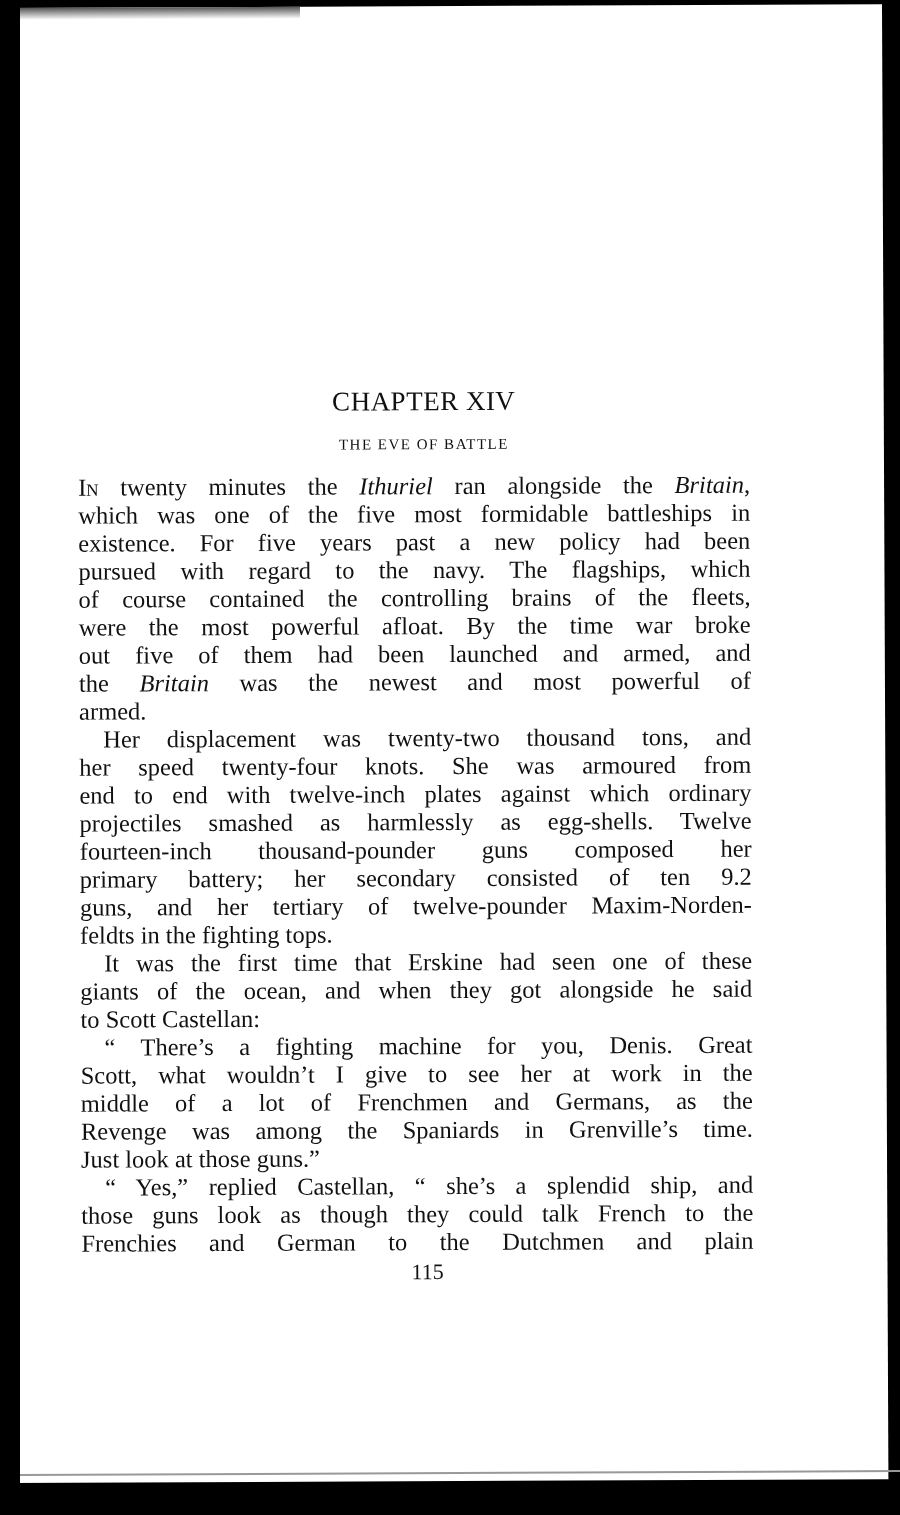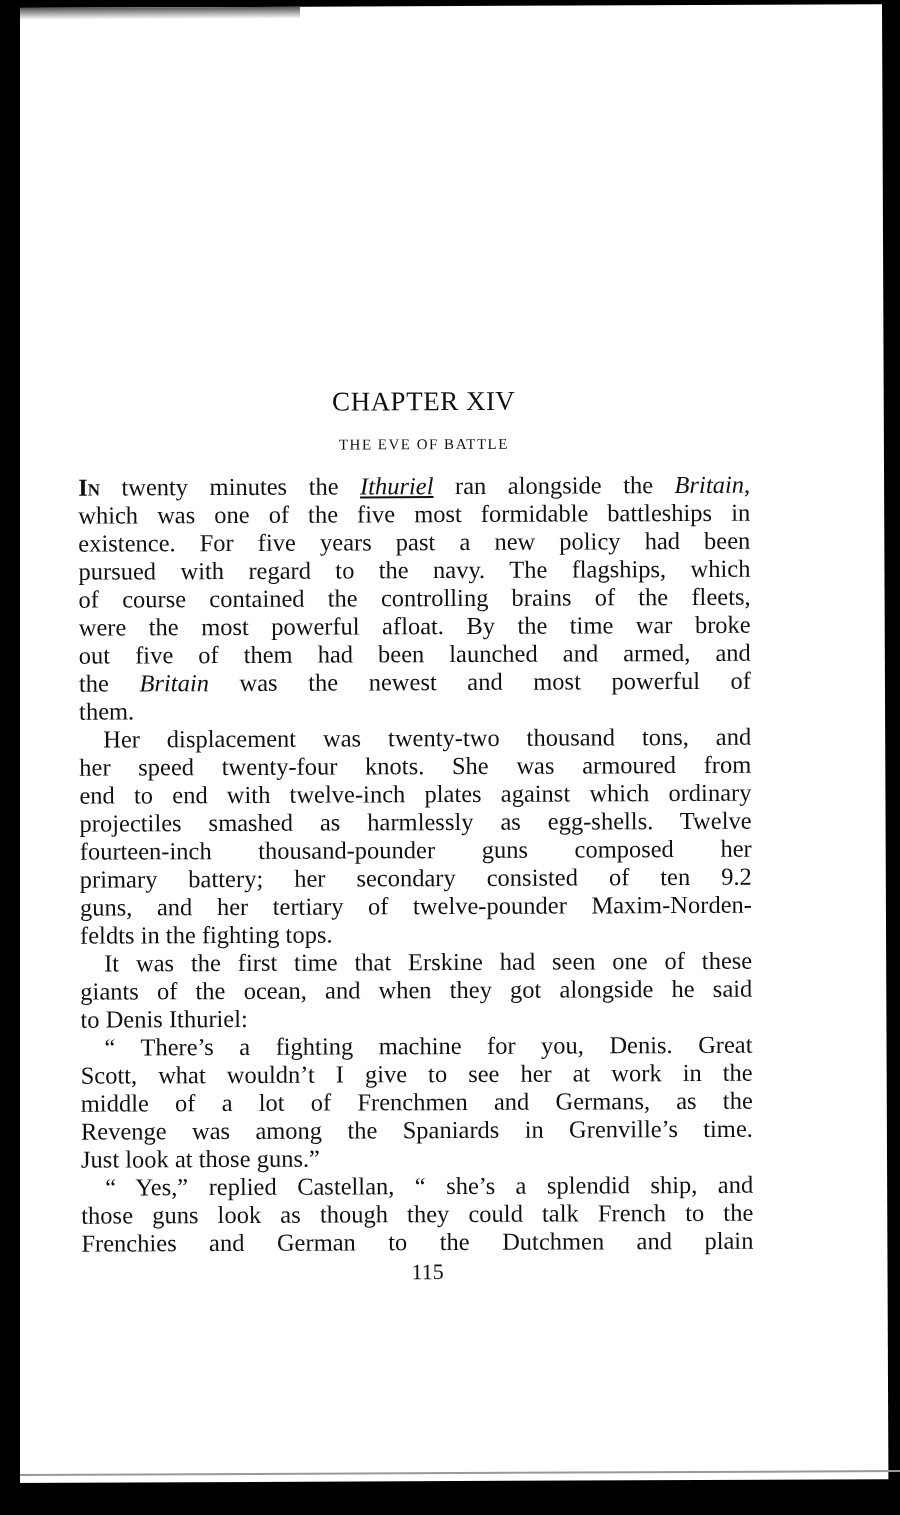--- a/index.html
+++ b/index.html
@@ -33,54 +33,54 @@
   }
   .chapter-subtitle {
     text-align: center; font-size: 15px; letter-spacing: 1.5px; margin: 14px 0 18px 20px; line-height: 20px;
   }
   .para {
     font-size: 24.5px; line-height: 28px; text-align: justify; margin: 0;
     text-align-last: justify;
   }
   .para.last-loose { text-align-last: left; }
   .para.indent { text-indent: 24px; }
-  .smallcaps { font-variant: small-caps; font-weight: bold; }
+  .smallcaps { font-variant: small-caps; }
   .page-number {
     text-align: center; font-size: 22px; margin-top: 0; line-height: 32px; padding-left: 20px;
   }
 </style>
 </head>
 <body>
 
 <div class="page">
   <div class="top-shadow"></div>
   <div class="text-block">
     <div class="chapter-title">CHAPTER XIV</div>
     <div class="chapter-subtitle">THE EVE OF BATTLE</div>
     <div id="body-text">
-        <div class="para"><span class="smallcaps">In</span><span> twenty minutes the </span><span style="font-style: italic; text-decoration: underline;">Ithuriel</span><span> ran alongside the </span><span style="font-style: italic;">Britain</span><span>,</span></div>
+        <div class="para"><span class="smallcaps">In</span><span> twenty minutes the </span><span style="font-style: italic;">Ithuriel</span><span> ran alongside the </span><span style="font-style: italic;">Britain</span><span>,</span></div>
         <div class="para"><span>which was one of the five most formidable battleships in</span></div>
         <div class="para"><span>existence.  For five years past a new policy had been</span></div>
         <div class="para"><span>pursued with regard to the navy.  The flagships, which</span></div>
         <div class="para"><span>of course contained the controlling brains of the fleets,</span></div>
         <div class="para"><span>were the most powerful afloat.  By the time war broke</span></div>
         <div class="para"><span>out five of them had been launched and armed, and</span></div>
         <div class="para"><span>the </span><span style="font-style: italic;">Britain</span><span> was the newest and most powerful of</span></div>
-        <div class="para last-loose"><span>them.</span></div>
+        <div class="para last-loose"><span>armed.</span></div>
         <div class="para indent"><span>Her displacement was twenty-two thousand tons, and</span></div>
         <div class="para"><span>her speed twenty-four knots.  She was armoured from</span></div>
         <div class="para"><span>end to end with twelve-inch plates against which ordinary</span></div>
         <div class="para"><span>projectiles smashed as harmlessly as egg-shells.  Twelve</span></div>
         <div class="para"><span>fourteen-inch thousand-pounder guns composed her</span></div>
         <div class="para"><span>primary battery; her secondary consisted of ten 9.2</span></div>
         <div class="para"><span>guns, and her tertiary of twelve-pounder Maxim-Norden-</span></div>
         <div class="para last-loose"><span>feldts in the fighting tops.</span></div>
         <div class="para indent"><span>It was the first time that Erskine had seen one of these</span></div>
         <div class="para"><span>giants of the ocean, and when they got alongside he said</span></div>
-        <div class="para last-loose"><span>to Denis Ithuriel:</span></div>
+        <div class="para last-loose"><span>to Scott Castellan:</span></div>
         <div class="para indent"><span>“ There’s a fighting machine for you, Denis.  Great</span></div>
         <div class="para"><span>Scott, what wouldn’t I give to see her at work in the</span></div>
         <div class="para"><span>middle of a lot of Frenchmen and Germans, as the</span></div>
         <div class="para"><span style="">Revenge</span><span> was among the Spaniards in Grenville’s time.</span></div>
         <div class="para last-loose"><span>Just look at those guns.”</span></div>
         <div class="para indent"><span>“ Yes,” replied Castellan, “ she’s a splendid ship, and</span></div>
         <div class="para"><span>those guns look as though they could talk French to the</span></div>
         <div class="para"><span>Frenchies and German to the Dutchmen and plain</span></div>
       </div>
     <div class="page-number">115</div>

